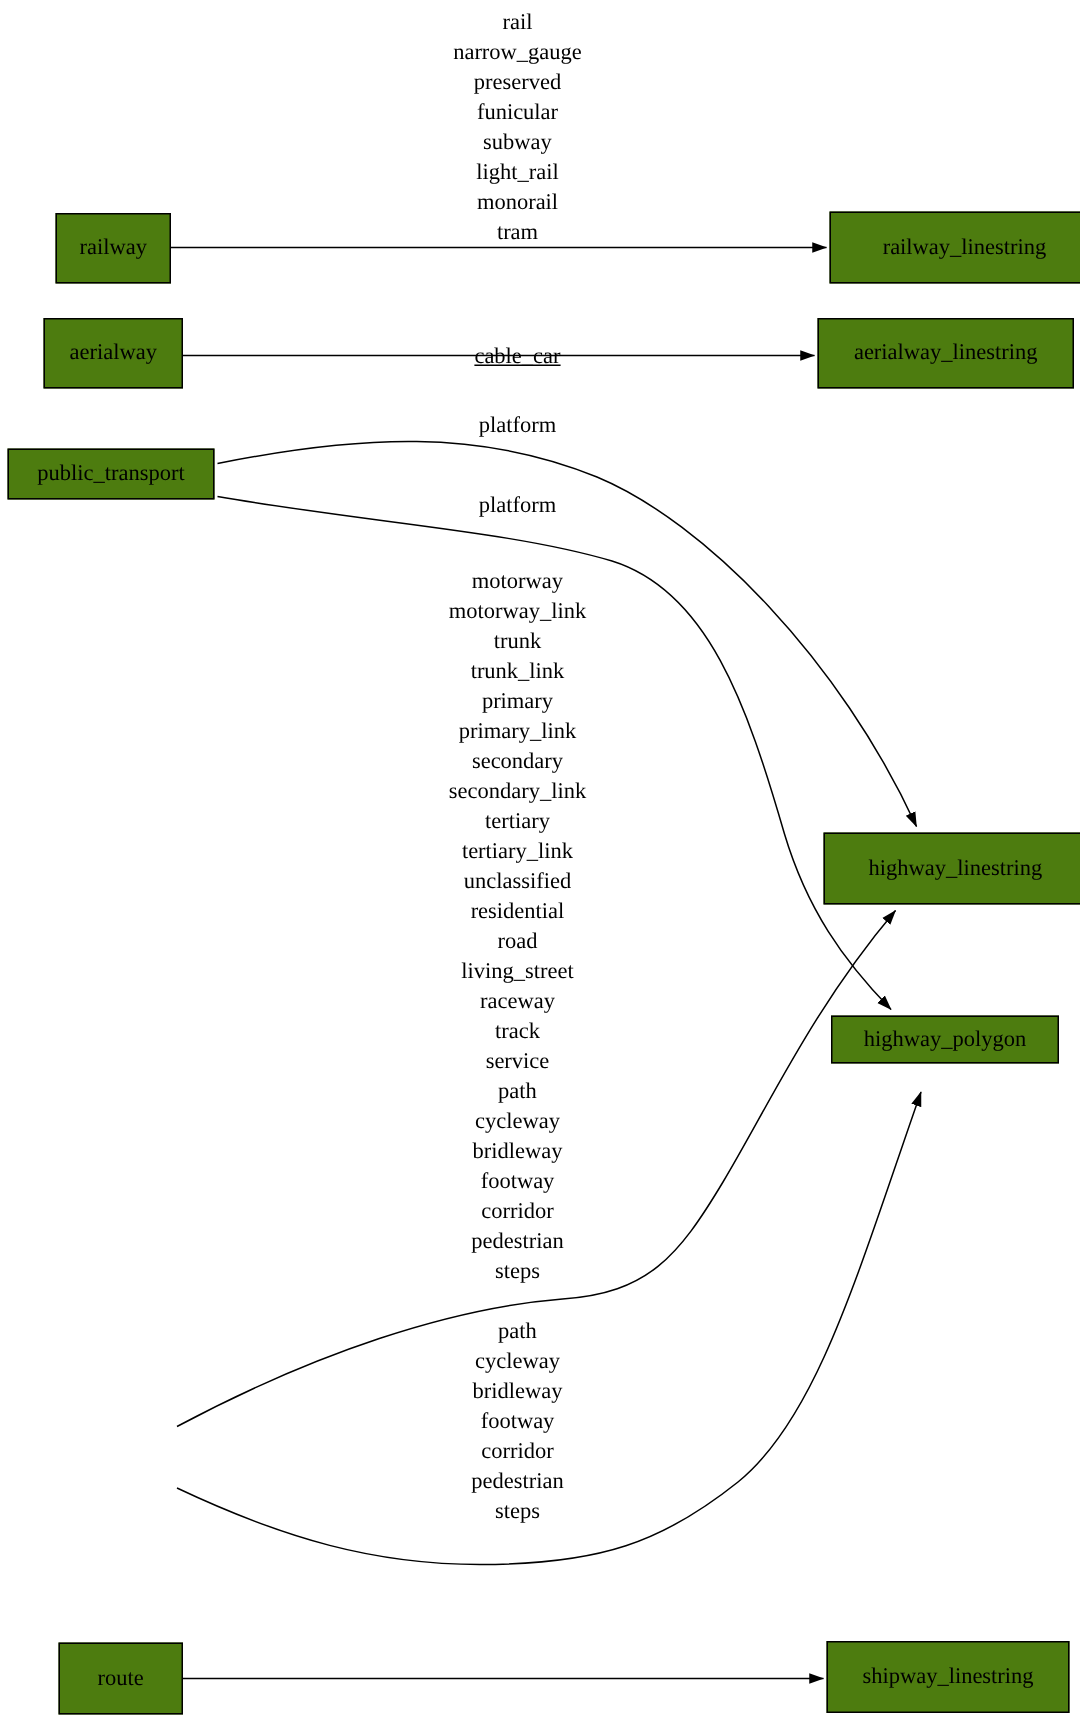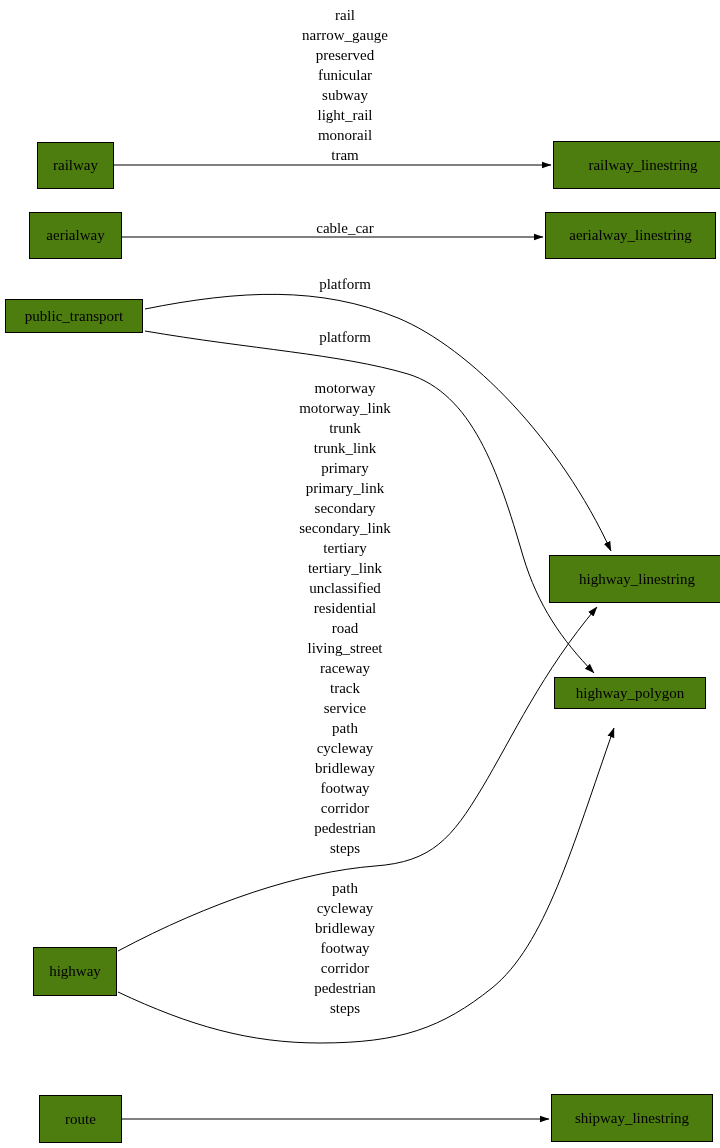--- a/index.html
+++ b/index.html
@@ -17,21 +17,21 @@
   .n-public-transport   {left:5px;   top:299px;  width:138px; height:34px;}
   .n-highway            {left:33px;  top:947px;  width:84px;  height:49px;}
   .n-route              {left:39px;  top:1095px; width:83px;  height:48px;}
   .n-railway-linestring {left:553px; top:141px;  width:180px; height:48px;}
   .n-aerialway-linestring{left:545px;top:212px;  width:171px; height:47px;font-family:Liberation Serif, serif;}
   .n-highway-linestring {left:549px; top:555px;  width:176px; height:48px;}
   .n-highway-polygon    {left:554px; top:677px;  width:152px; height:32px;}
   .n-shipway-linestring {left:551px; top:1094px; width:162px; height:48px;}
   
   .l-railway   {top:5px;}
-  .l-aerialway {top:218px;}
+  .l-aerialway {top:228px;text-decoration:underline;}
   .l-platform1 {top:274px;}
   .l-platform2 {top:327px;}
   .l-highway-ls{top:378px;}
   .l-highway-pg{top:878px;}
   .l-ferry     {top:1100px;margin-top:48px;}
 </style>
 </head>
 <body>
 
 <div id="canvas">
@@ -49,21 +49,20 @@
       <path d="M145,331 C250,349 340,354 408,374 C472,394 498,470 523,556 C538,606 562,640 594,673" marker-end="url(#arrow)"></path>
       <path d="M118,951 C210,902 300,872 375,866 C432,862 452,838 482,788 C512,738 542,672 597,607" marker-end="url(#arrow)"></path>
       <path d="M118,992 C190,1026 250,1043 320,1043 C400,1043 442,1028 492,988 C545,945 572,848 614,728" marker-end="url(#arrow)"></path>
       <path d="M112,1119 H549" marker-end="url(#arrow)"></path>
     </g>
   </svg>
 
   <div class="node n-railway">railway</div>
   <div class="node n-aerialway">aerialway</div>
   <div class="node n-public-transport">public_transport</div>
-  <div class="node n-highway">highway</div>
   <div class="node n-route">route</div>
 
   <div class="node n-railway-linestring">railway_linestring</div>
   <div class="node n-aerialway-linestring">aerialway_linestring</div>
   <div class="node n-highway-linestring">highway_linestring</div>
   <div class="node n-highway-polygon">highway_polygon</div>
   <div class="node n-shipway-linestring">shipway_linestring</div>
 
   <div class="elabel l-railway">rail
 narrow_gauge

